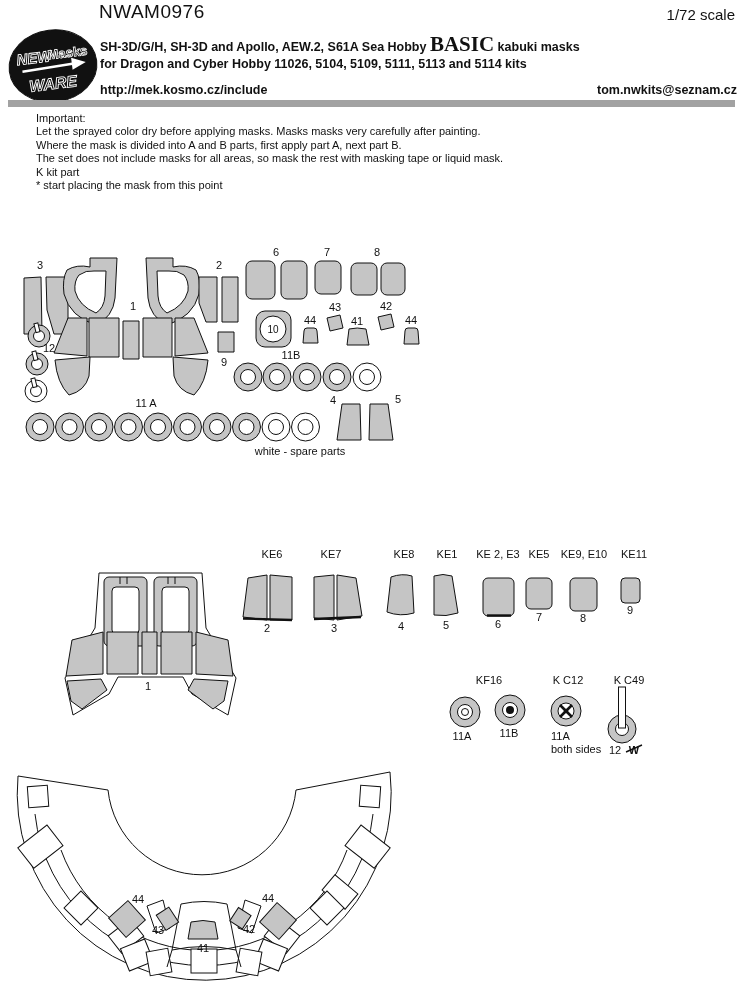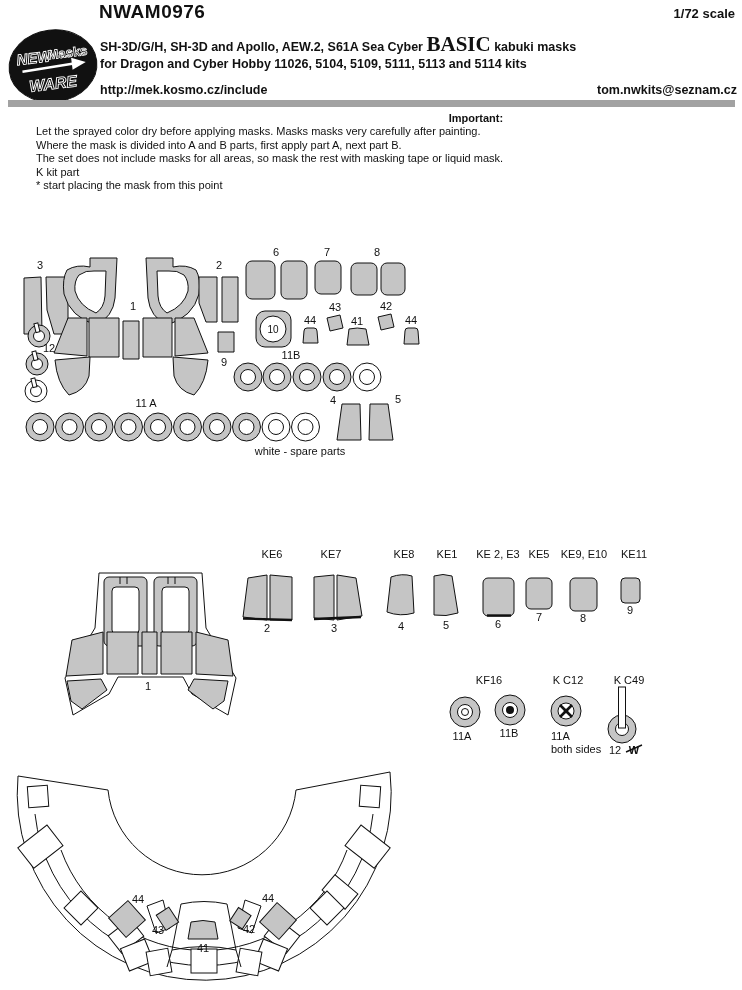--- a/index.html
+++ b/index.html
@@ -1,29 +1,29 @@
 <!DOCTYPE html>
 <html><head>
 <meta charset="utf-8">
 <style>
   html,body{margin:0;padding:0;background:#fff;}
   #page{position:relative;width:742px;height:990px;background:#fff;overflow:hidden;
         font-family:"Liberation Sans",sans-serif;color:#111;}
   .abs{position:absolute;}
-  #hdr-code{left:99px;top:1px;font-size:19px;font-weight:bold;letter-spacing:.5px;}
-  #hdr-scale{right:7px;top:6px;font-size:13px;font-weight:bold;}
+  #hdr-code{left:99px;top:1px;font-size:19px;font-weight:normal;letter-spacing:.5px;}
+  #hdr-scale{right:7px;top:6px;font-size:15px;font-weight:normal;}
   .hline{left:100px;font-size:12.5px;font-weight:bold;white-space:nowrap;}
   #hdr-line1{top:32px;}
   #hdr-line1 .big{font-size:21px;font-family:Liberation Serif, serif;}
   #hdr-line2{top:57px;}
   #hdr-line3{top:83px;}
   #hdr-email{right:5px;top:83px;font-size:12.5px;font-weight:bold;}
   #divider{left:8px;top:100px;width:727px;height:7px;background:#a2a2a2;}
   #notes{left:36px;top:112px;font-size:11px;line-height:13.4px;}
-  #notes .h{font-weight:bold;text-align:right;}
+  #notes .h{font-weight:normal;}
   .nowet{position:relative;display:inline-block;font-weight:bold;margin-left:4px;}
   .nowet::after{content:"";position:absolute;left:-2px;top:6px;width:15px;height:1.6px;
                 background:#111;transform:rotate(-22deg);}
   #logo{left:6px;top:26px;}
   #diagrams{left:0;top:0;}
   #diagrams .mask{fill:#c5c5c5;stroke:#111;stroke-width:1;}
   #diagrams .hole{fill:#fff;stroke:#111;stroke-width:1;}
   #diagrams .out{fill:#fff;stroke:#111;stroke-width:1;}
   #diagrams .ln{fill:none;stroke:#111;stroke-width:1;}
   #diagrams .thick{fill:none;stroke:#111;stroke-width:2.4;}
@@ -45,21 +45,21 @@
       <path d="M16,42 L68,40" stroke="#fff" stroke-width="2.4" fill="none"></path>
       <polygon points="66,34 80,40 66,46" fill="#fff"></polygon>
       <text x="45" y="63" text-anchor="middle" font-style="italic" font-size="16" fill="#111" stroke="#fff" stroke-width="0.9">WARE</text>
     </g>
   </svg>
 
   <div id="hdr-code" class="abs">NWAM0976</div>
   <div id="hdr-scale" class="abs">1/72 scale</div>
 
   <div id="hdr-line1" class="abs hline">
-    <span>SH-3D/G/H, SH-3D and Apollo, AEW.2, S61A Sea Cyber </span><span class="big">BASIC</span><span> kabuki masks</span>
+    <span>SH-3D/G/H, SH-3D and Apollo, AEW.2, S61A Sea Hobby </span><span class="big">BASIC</span><span> kabuki masks</span>
   </div>
   <div id="hdr-line2" class="abs hline">for Dragon and Cyber Hobby 11026, 5104, 5109, 5111, 5113 and 5114 kits</div>
   <div id="hdr-line3" class="abs hline">http://mek.kosmo.cz/include</div>
   <div id="hdr-email" class="abs">tom.nwkits@seznam.cz</div>
 
   <div id="divider" class="abs"></div>
 
   <div id="notes" class="abs">
     <div class="h">Important:</div>
     <div>Let the sprayed color dry before applying masks. Masks masks very carefully after painting.</div>

